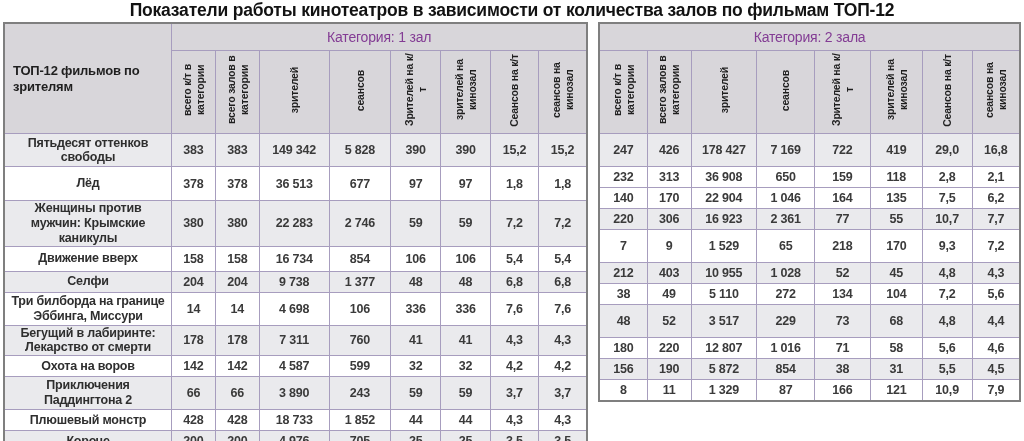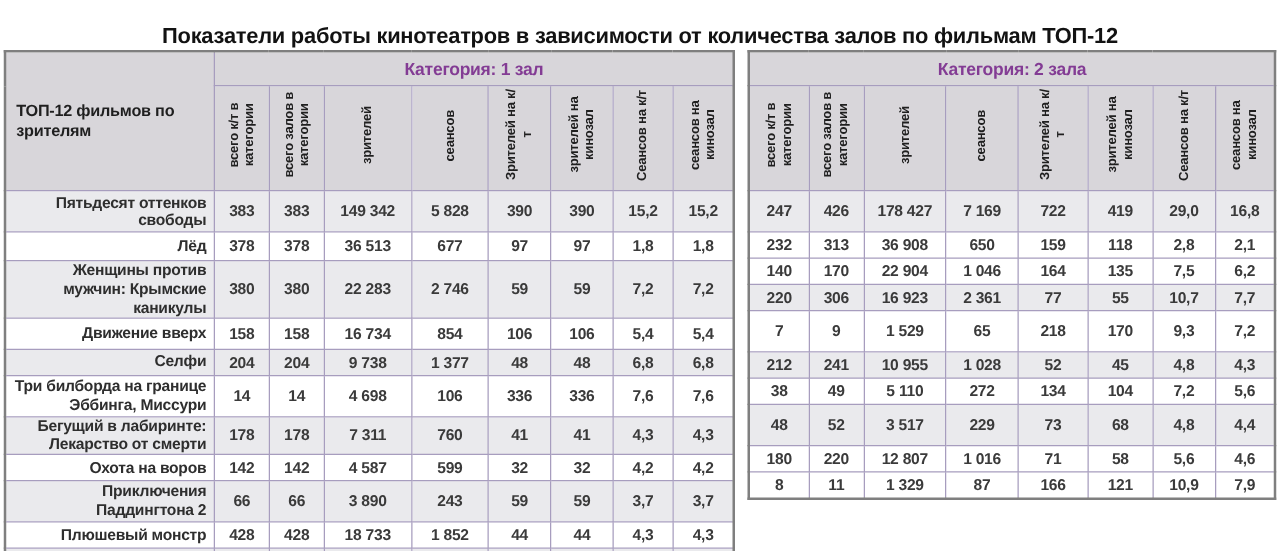--- a/index.html
+++ b/index.html
@@ -3,36 +3,36 @@
 <meta charset="utf-8">
 <style>
   html,body{margin:0;padding:0;}
   body{
     width:1024px;height:441px;background:#ffffff;
     font-family:"Liberation Sans","DejaVu Sans",sans-serif;
     color:#2b2b2b;overflow:hidden;
   }
   .page-title{
     text-align:center;font-size:17.5px;font-weight:700;color:#121212;
-    margin:19px 0 2px 0;letter-spacing:-0.2px;line-height:1.1;
+    margin:1px 0 2px 0;letter-spacing:-0.2px;line-height:1.1;
   }
   .tables-wrap{
     display:flex;gap:10px;padding:0 3px;align-items:flex-start;
   }
   table{
     border-collapse:collapse;table-layout:fixed;
     border:2px solid #7f7f7f;
   }
   th,td{
     border:1px solid #a79dbe;
     overflow:hidden;
   }
   th.band{
     height:24px;background:#d8d6da;
-    color:#833c94;font-size:14px;font-weight:700;
+    color:#833c94;font-size:14px;font-weight:400;
     text-align:center;letter-spacing:-0.2px;
   }
   th.films{
     background:#d8d6da;text-align:left;vertical-align:middle;
     padding:0 8px;font-size:13px;font-weight:700;color:#1f1f1f;
     letter-spacing:-0.2px;line-height:1.25;
   }
   th.rot{
     height:78px;background:#d8d6da;vertical-align:middle;text-align:center;
     padding:2px 0;
@@ -42,21 +42,21 @@
     writing-mode:vertical-rl;transform:rotate(180deg);
     font-size:10.5px;font-weight:700;color:#1f1f1f;
     line-height:1.2;letter-spacing:-0.2px;
     max-height:74px;white-space:normal;
   }
   td{
     text-align:center;font-size:12.5px;font-weight:700;color:#3a3a3a;
     padding:0 2px;letter-spacing:-0.2px;background:#ffffff;
   }
   td.film{
-    text-align:right;padding:0 6px;line-height:1.18;color:#2e2e2e;
+    text-align:center;padding:0 6px;line-height:1.18;color:#2e2e2e;
   }
   tr.stripe td{background:#eaeaed;}
 </style>
 </head>
 <body>
 
 <div class="page">
   <div class="page-title">Показатели работы кинотеатров в зависимости от количества залов по фильмам ТОП-12</div>
   <div class="tables-wrap">
     <table id="table-0">
@@ -92,21 +92,21 @@
             <td class="film">Пятьдесят оттенков свободы</td>
             <td>383</td>
             <td>383</td>
             <td>149 342</td>
             <td>5 828</td>
             <td>390</td>
             <td>390</td>
             <td>15,2</td>
             <td>15,2</td>
           </tr>
-          <tr class="" style="height:23px">
+          <tr class="" style="height:34px">
             <td class="film">Лёд</td>
             <td>378</td>
             <td>378</td>
             <td>36 513</td>
             <td>677</td>
             <td>97</td>
             <td>97</td>
             <td>1,8</td>
             <td>1,8</td>
           </tr>
@@ -294,21 +294,21 @@
             <td>9</td>
             <td>1 529</td>
             <td>65</td>
             <td>218</td>
             <td>170</td>
             <td>9,3</td>
             <td>7,2</td>
           </tr>
           <tr class="stripe" style="height:21px">
             <td>212</td>
-            <td>241</td>
+            <td>403</td>
             <td>10 955</td>
             <td>1 028</td>
             <td>52</td>
             <td>45</td>
             <td>4,8</td>
             <td>4,3</td>
           </tr>
           <tr class="" style="height:21px">
             <td>38</td>
             <td>49</td>
@@ -332,20 +332,30 @@
           <tr class="" style="height:21px">
             <td>180</td>
             <td>220</td>
             <td>12 807</td>
             <td>1 016</td>
             <td>71</td>
             <td>58</td>
             <td>5,6</td>
             <td>4,6</td>
           </tr>
+          <tr class="stripe" style="height:21px">
+            <td>156</td>
+            <td>190</td>
+            <td>5 872</td>
+            <td>854</td>
+            <td>38</td>
+            <td>31</td>
+            <td>5,5</td>
+            <td>4,5</td>
+          </tr>
           <tr class="" style="height:21px">
             <td>8</td>
             <td>11</td>
             <td>1 329</td>
             <td>87</td>
             <td>166</td>
             <td>121</td>
             <td>10,9</td>
             <td>7,9</td>
           </tr>

